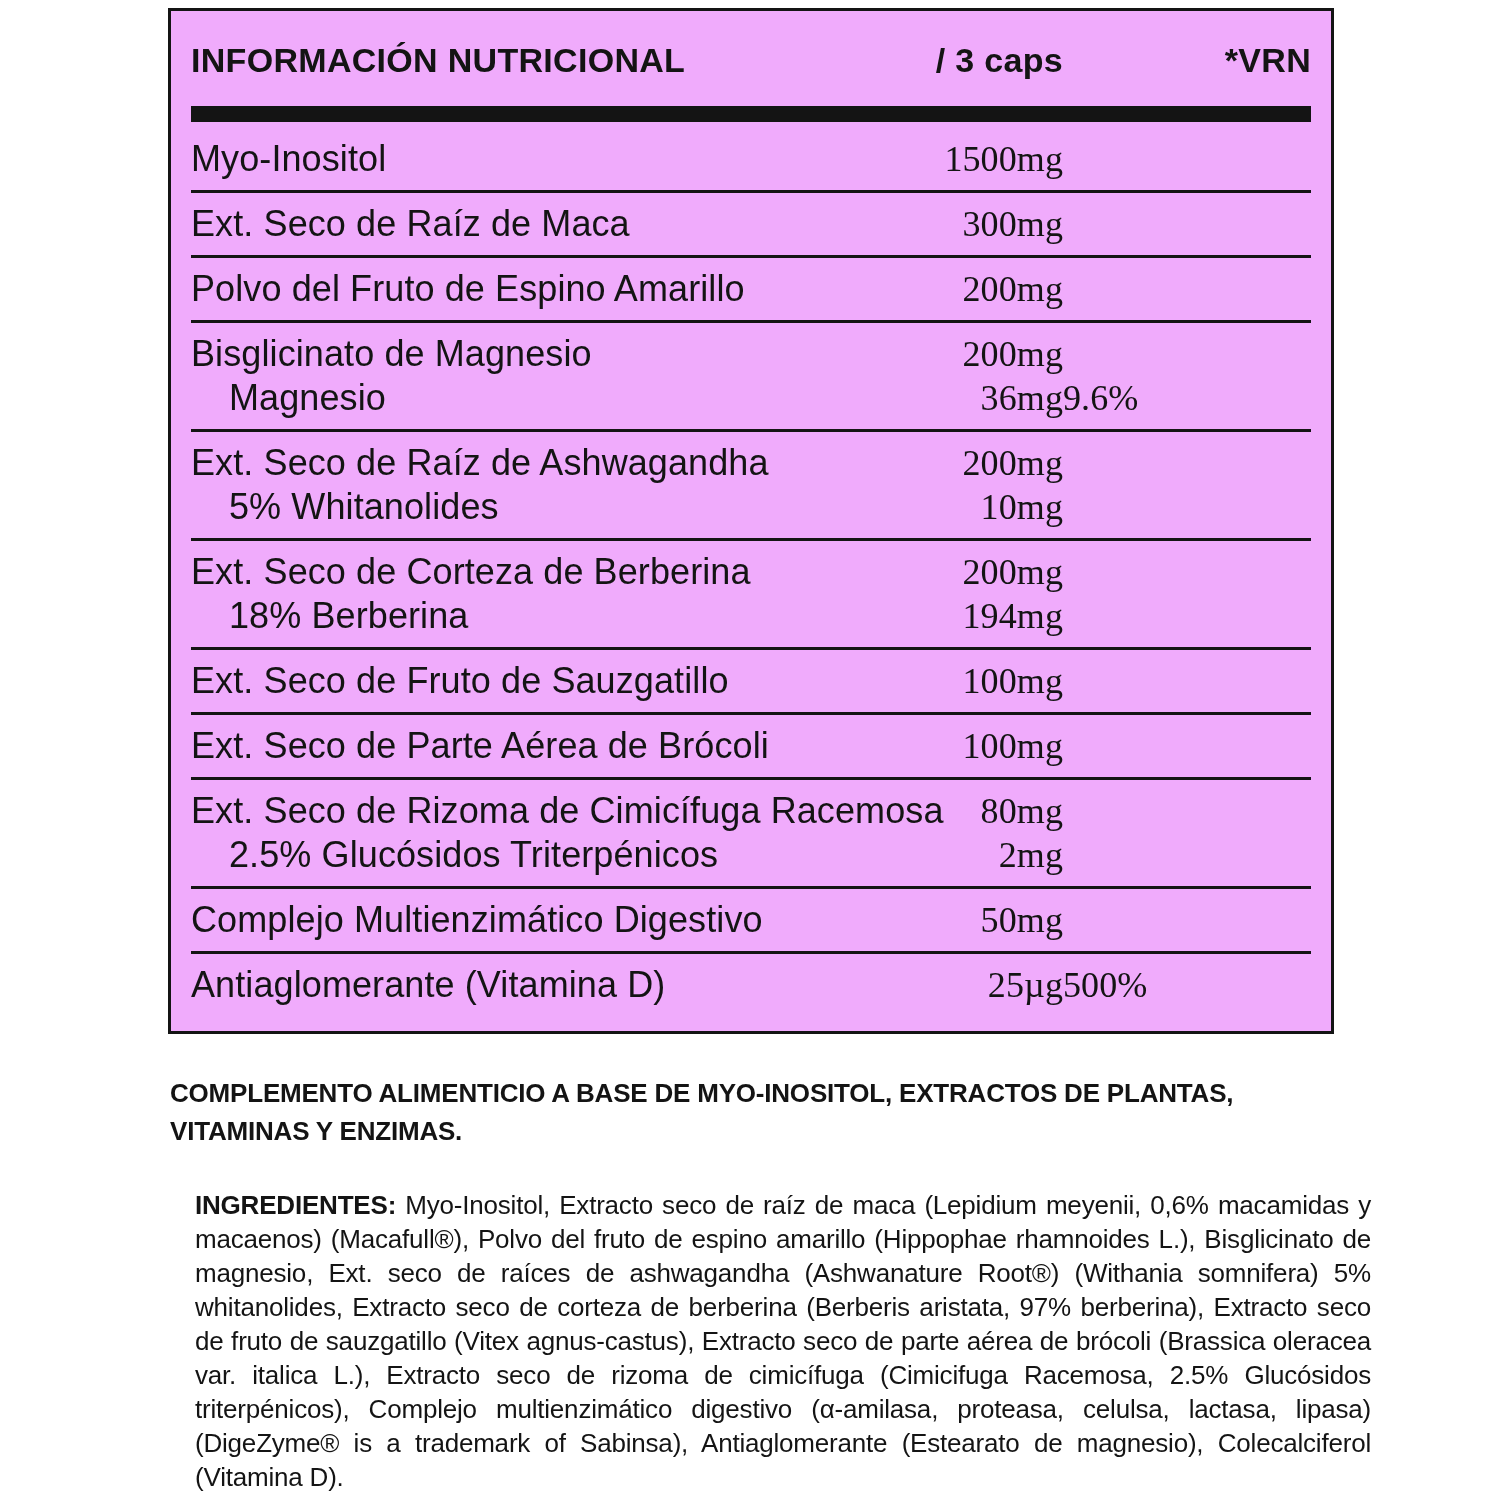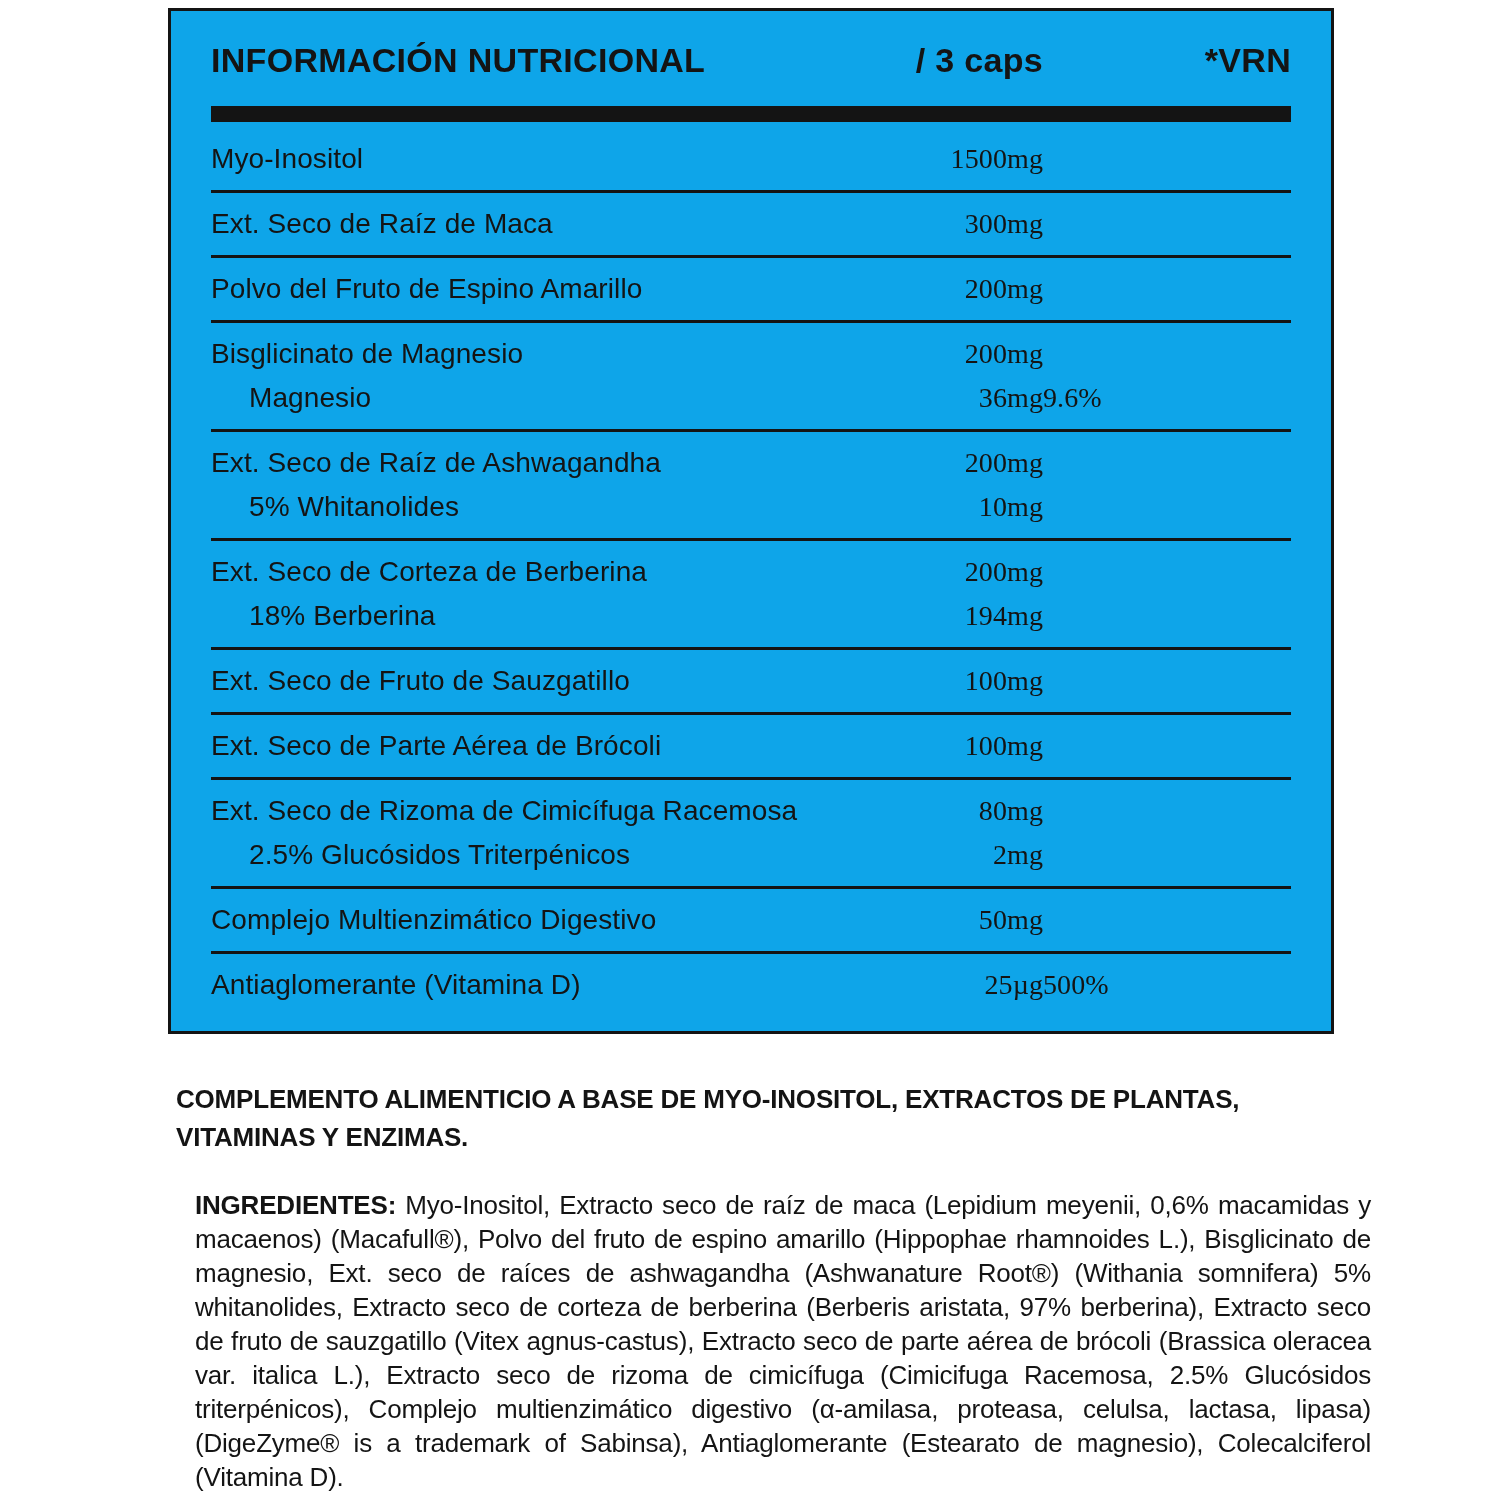--- a/index.html
+++ b/index.html
@@ -16,22 +16,22 @@
     color: #141414;
   }
   .panel {
     position: absolute;
     left: 168px;
     top: 8px;
     width: 1166px;
     height: 1026px;
     box-sizing: border-box;
     border: 3px solid #141414;
-    padding: 0 40px;
-    background: #0ea5e9;
+    padding: 0 20px;
+    background: #f0abfc;
     overflow: hidden;
   }
   .panel-header {
     display: grid;
     grid-template-columns: 1fr auto 248px;
     align-items: baseline;
     padding-top: 30px;
     font-size: 34px;
     font-weight: bold;
     letter-spacing: 0.3px;
@@ -48,38 +48,38 @@
   }
   .rows .row {
     border-bottom: 3px solid #141414;
     padding: 9px 0;
   }
   .rows .row:first-child { padding-top: 15px; }
   .rows .row:last-child { border-bottom: none; }
   .line {
     display: grid;
     grid-template-columns: 1fr auto 248px;
-    font-size: 28px;
+    font-size: 36px;
     line-height: 44px;
     letter-spacing: 0.1px;
   }
   .line .name { white-space: nowrap; }
   .line .amount,
   .line .vrn {
     text-align: left;
     white-space: nowrap;
     font-family: Liberation Serif, serif;
   }
   .line.sub .name { padding-left: 38px; }
   .claim {
     position: absolute;
     left: 168px;
     top: 1072px;
     width: 1200px;
-    margin: 8px;
+    margin: 2px;
     font-size: 26px;
     font-weight: bold;
     line-height: 38px;
     letter-spacing: -0.2px;
   }
   .ingredients {
     position: absolute;
     left: 179px;
     top: 1172px;
     width: 1176px;

